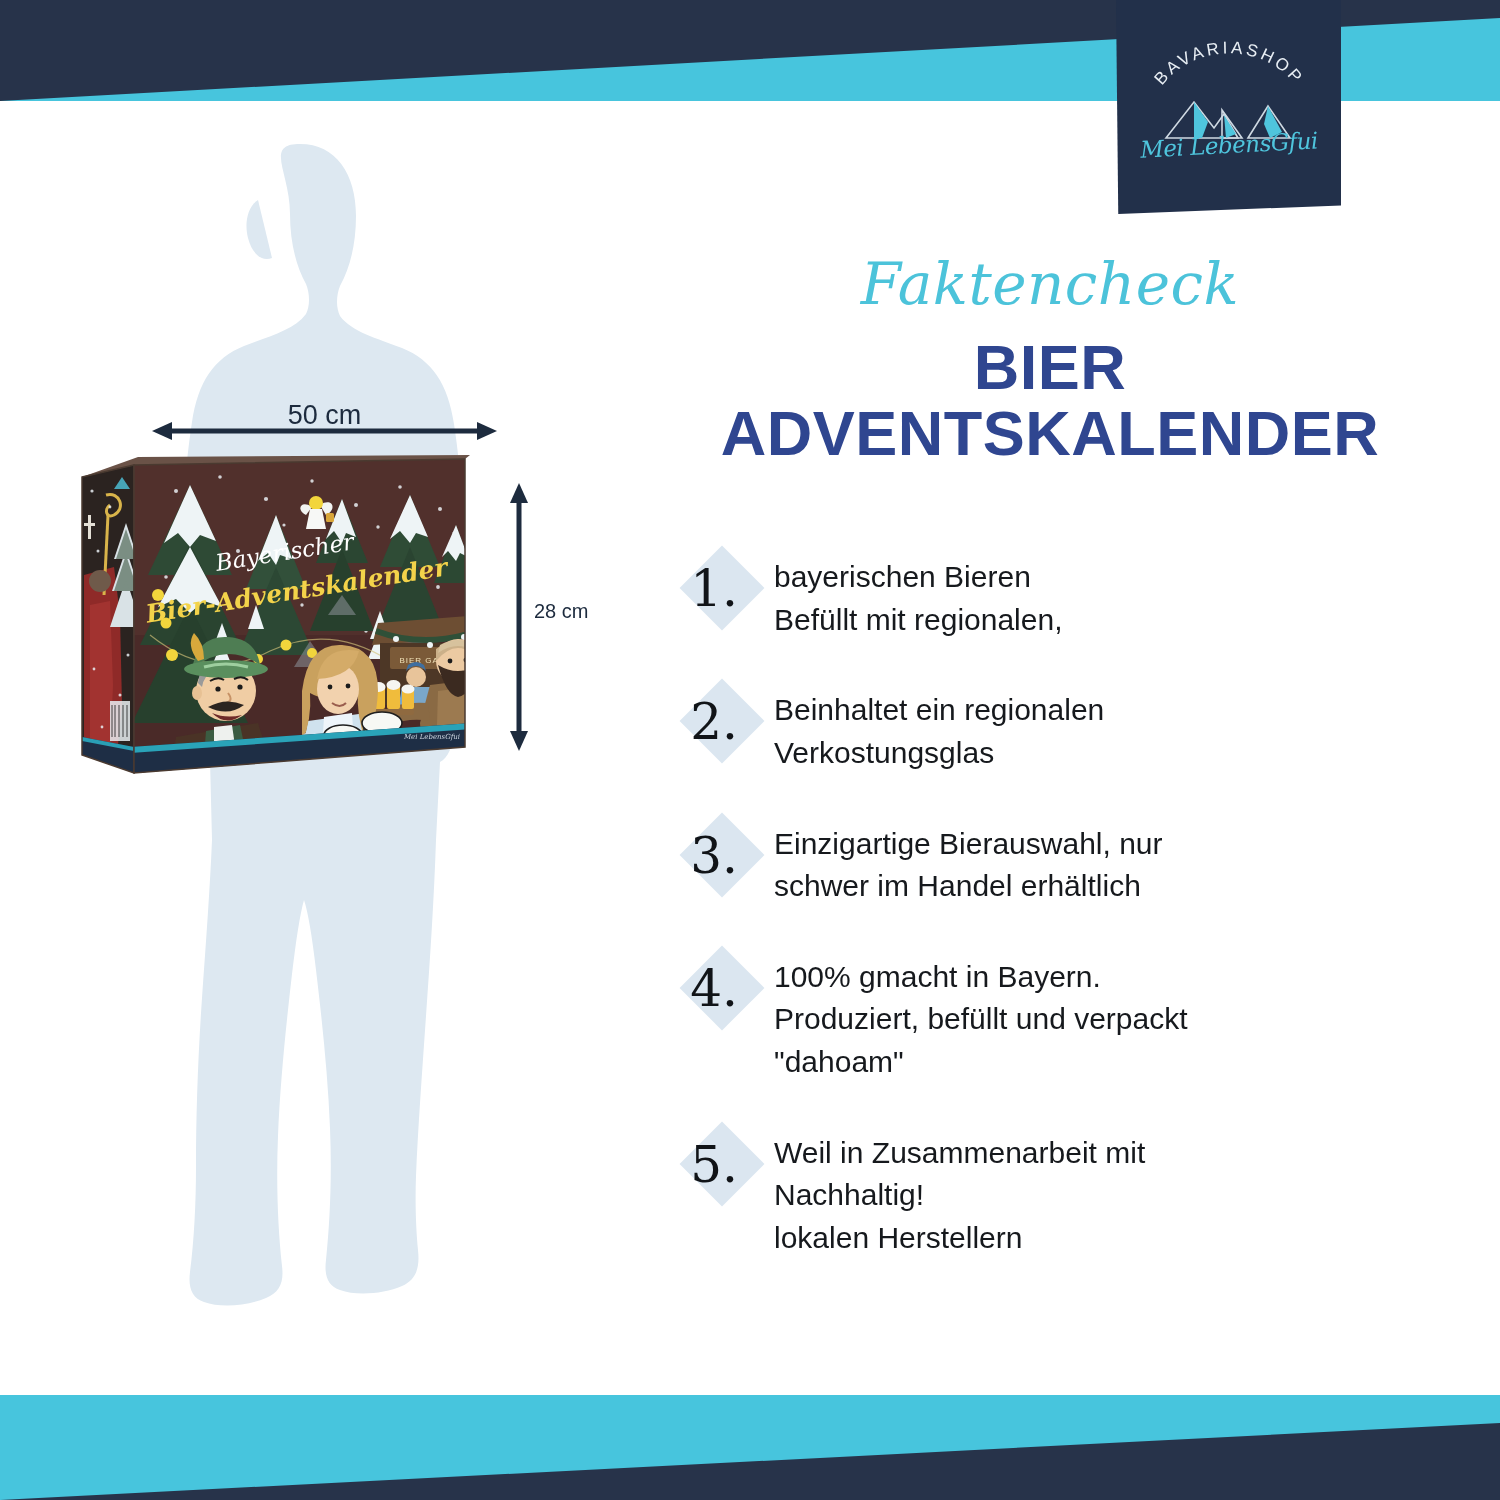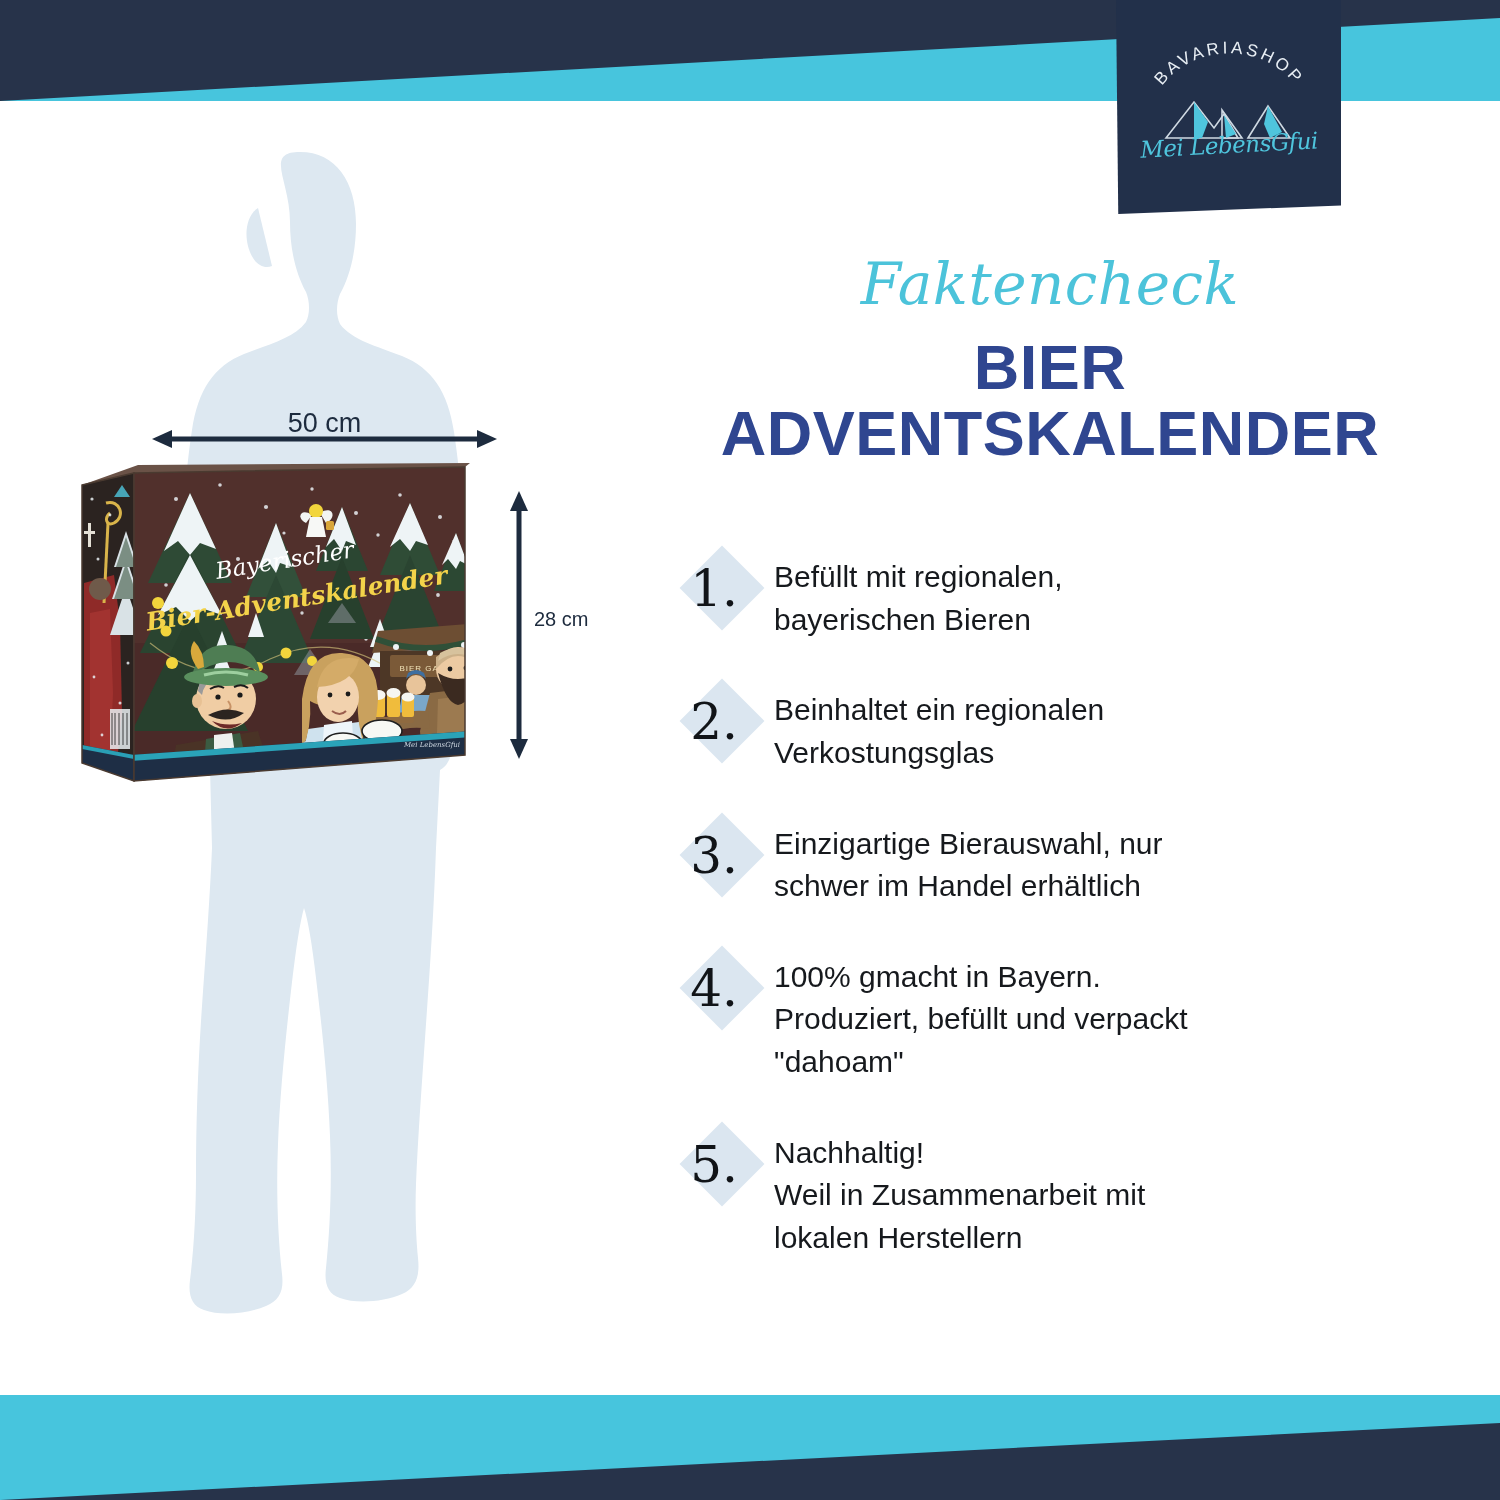--- a/index.html
+++ b/index.html
@@ -96,21 +96,21 @@
     font-style: italic;
     font-size: 23px;
     color: #4fc5dd;
     letter-spacing: -0.5px;
     transform: rotate(-3deg);
   }
 
   
   .left-col {
     position: absolute;
-    top: 8px; left: 0;
+    top: 0; left: 0;
     width: 660px; height: 1244px;
     z-index: 2;
   }
   .silhouette {
     position: absolute;
     top: 140px;
     left: 140px;
     z-index: 2;
   }
 
@@ -623,22 +623,22 @@
       <span>ADVENTSKALENDER</span>
     </h1>
 
     <div class="facts">
       <div class="fact">
         <div class="fact-badge">
           <div class="fact-diamond"></div>
           <div class="fact-num">1.</div>
         </div>
         <div class="fact-text">
+          <div>bayerischen Bieren</div>
           <div>Befüllt mit regionalen,</div>
-          <div>bayerischen Bieren</div>
         </div>
       </div>
 
       <div class="fact">
         <div class="fact-badge">
           <div class="fact-diamond"></div>
           <div class="fact-num">2.</div>
         </div>
         <div class="fact-text">
           <div>Beinhaltet ein regionalen</div>
@@ -668,22 +668,22 @@
           <div>"dahoam"</div>
         </div>
       </div>
 
       <div class="fact">
         <div class="fact-badge">
           <div class="fact-diamond"></div>
           <div class="fact-num">5.</div>
         </div>
         <div class="fact-text">
+          <div>Weil in Zusammenarbeit mit</div>
           <div>Nachhaltig!</div>
-          <div>Weil in Zusammenarbeit mit</div>
           <div>lokalen Herstellern</div>
         </div>
       </div>
     </div>
   </div>
 
   <div class="footer-band">
     <div class="footer-cyan"></div>
     <div class="footer-navy"></div>
   </div>

